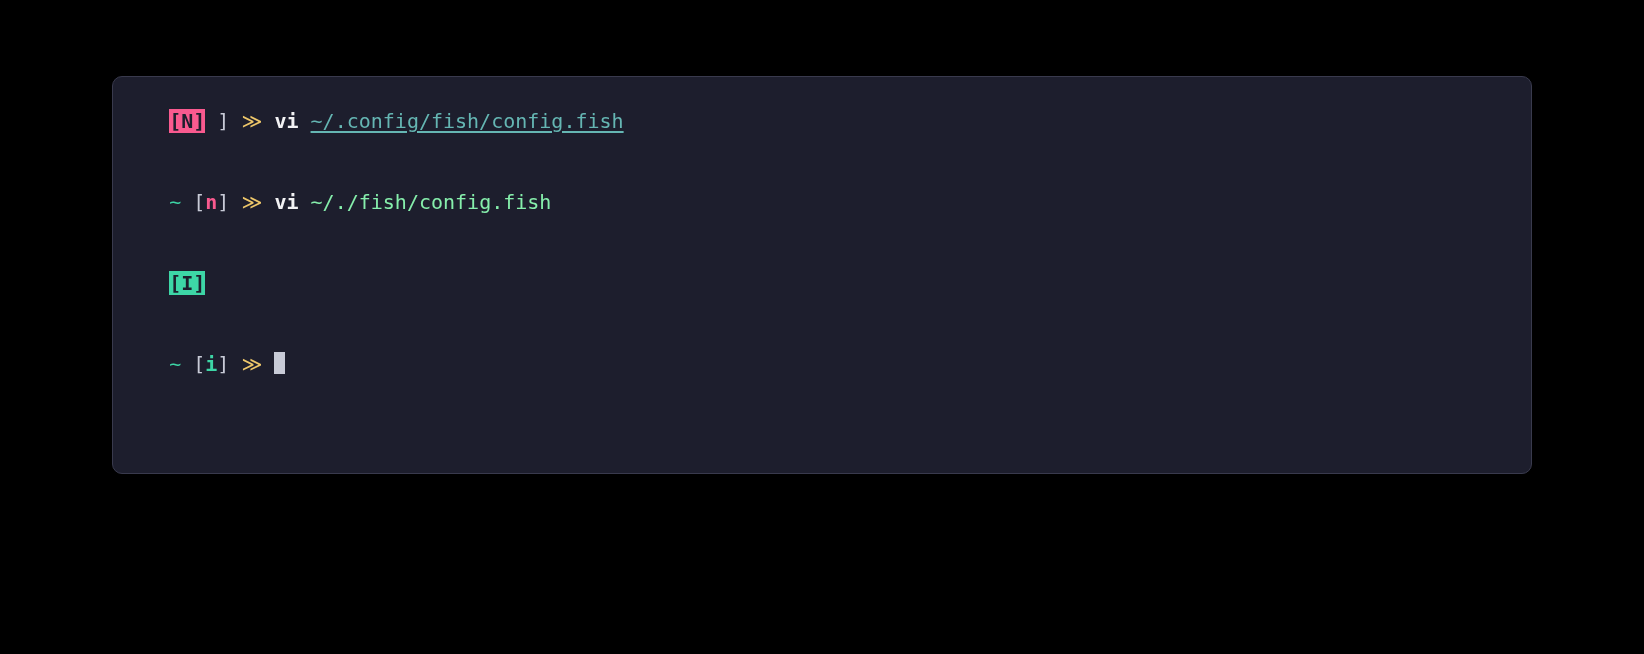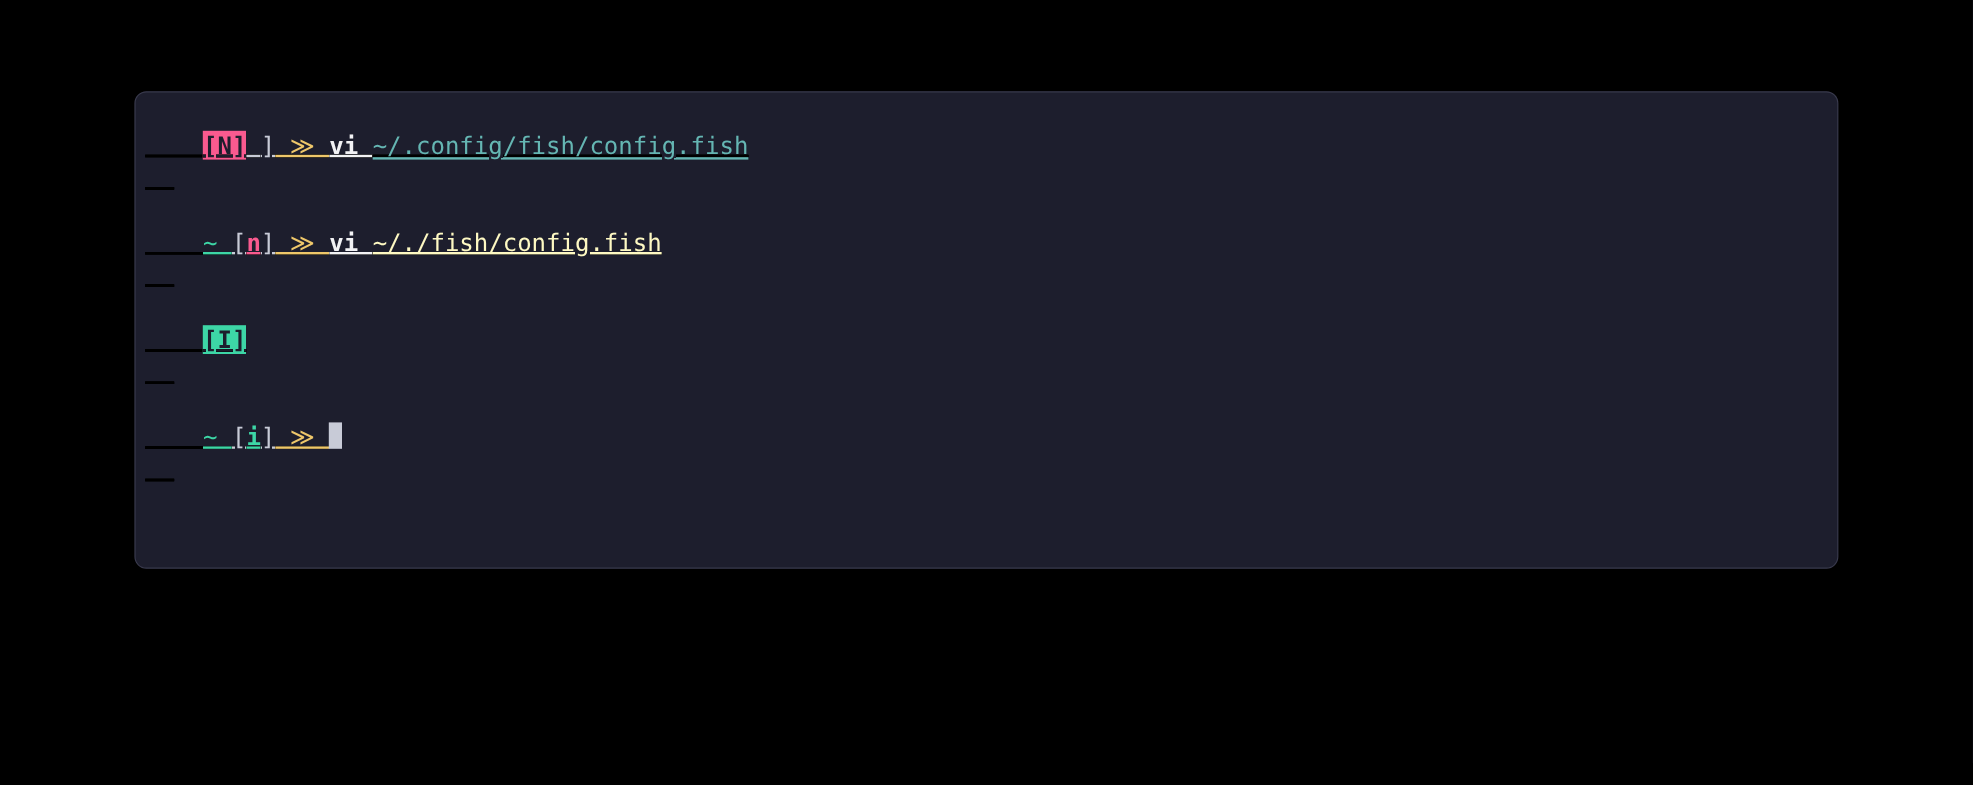--- a/index.html
+++ b/index.html
@@ -1,15 +1,15 @@
 <!DOCTYPE html>
 <html><head>
 <meta charset="utf-8">
 <style>
-  * { margin: 0; padding: 0; box-sizing: border-box; text-decoration: underline; }
+  * { margin: 0; padding: 0; box-sizing: border-box; }
   body {
     background: #000;
     width: 1644px;
     height: 654px;
     display: flex;
     align-items: flex-start;
     justify-content: center;
     padding-top: 76px;
     font-family: "SF Mono", "Menlo", "Consolas", "DejaVu Sans Mono", monospace;
     font-size: 20px;
@@ -23,21 +23,21 @@
     border-radius: 10px;
     padding: 4px 8px;
     position: relative;
     overflow: hidden;
     box-shadow: 0 6px 22px rgba(0,0,0,0.55);
   }
   .row { white-space: pre; }
   .bg-pink { background: #f95a8f; color: #1d1e2d; font-weight: 700; }
   .bg-green { background: #3dd6a6; color: #1d1e2d; font-weight: 700; }
   .fg-gray  { color: #c8cbd7; }
-  .fg-gray-dim { color: #fef9c3; }
+  .fg-gray-dim { color: #86efac; }
   .fg-green { color: #3dd6a6; }
   .fg-pink  { color: #f95a8f; }
   .fg-yellow{ color: #eec76a; }
   .fg-teal  { color: #65b6b3; }
   .fg-white { color: #f2f2f4; }
   .bold { font-weight: 700; }
   .underline { text-decoration: underline; text-underline-offset: 3px; }
   .cursor {
     display: inline-block;
     width: 11px;

